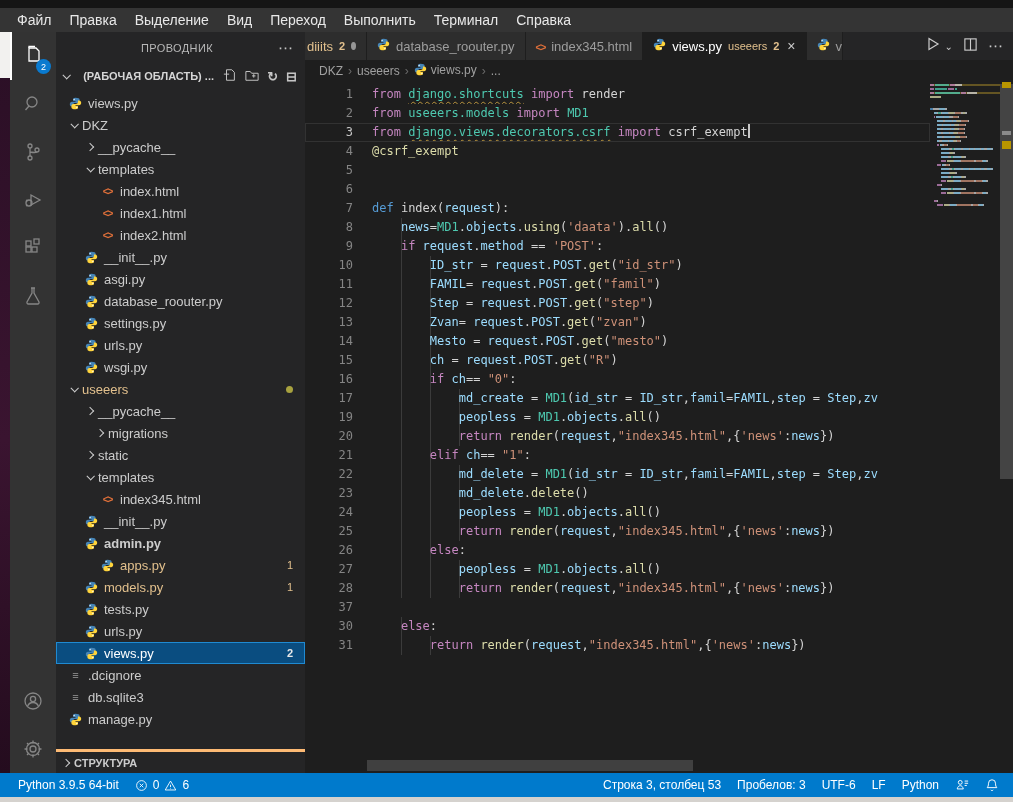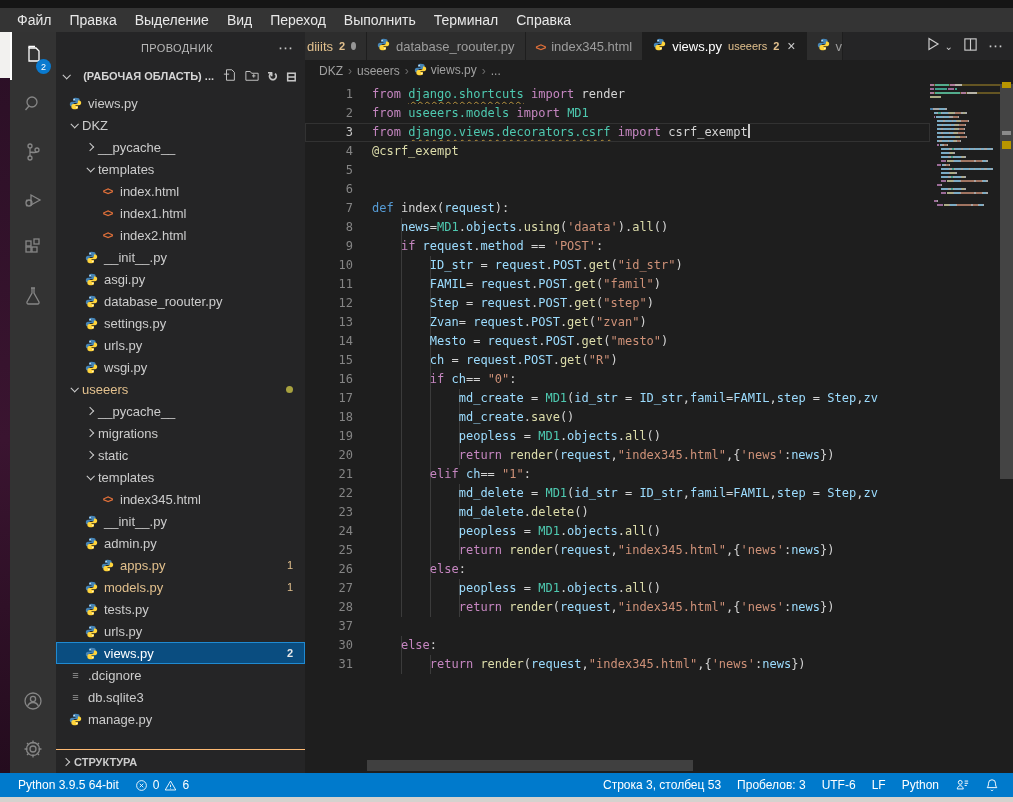--- a/index.html
+++ b/index.html
@@ -45,21 +45,21 @@
   .trow.gold .lbl { color:#e2c08d; }
   .trow.selected { background:#0a4d80; outline:1px solid #1f8ad2; outline-offset:-1px; }
   .trow.selected .lbl { color:#ffffff; }
   .trow .rbadge { position:absolute; right:12px; font-size:11px; color:#e2c08d; }
   .trow.selected .rbadge { color:#e8e8e8; font-weight:bold; }
   .trow .rdot { position:absolute; right:12px; width:7px; height:7px; border-radius:50%; background:#a8a23f; }
   .ficon { width:15px; display:inline-flex; justify-content:center; margin-right:5px; }
   .html-glyph { color:#e0703a; font-size:10px; font-weight:bold; letter-spacing:-1px; }
   .file-glyph { color:#9b9b9b; font-size:11px; }
 
-  .outline-row { height:24px; border-top:1px solid #fdba74; display:flex; align-items:center; font-weight:bold; font-size:11px; color:#cccccc; padding-left:4px; }
+  .outline-row { height:24px; border-top:3px solid #fdba74; display:flex; align-items:center; font-weight:bold; font-size:11px; color:#cccccc; padding-left:4px; }
 
   .editor { flex:1; display:flex; flex-direction:column; background:#1e1e1e; min-width:0; }
   .tabbar { height:28px; background:#252526; display:flex; position:relative; }
   .tabs { display:flex; overflow:hidden; flex:1; }
   .tab { height:28px; background:#2d2d2d; border-right:1px solid #1e1e1e; display:flex; align-items:center;
          padding:0 10px; font-size:13px; color:#9d9d9d; gap:6px; flex:none; }
   .tab.active { background:#1e1e1e; color:#ffffff; }
   .tab .desc { font-size:11px; color:#e2c08d; }
   .tab .tbadge { font-size:11px; color:#e2c08d; font-weight:bold; }
   .tab .tdot { width:8px; height:8px; border-radius:50%; background:#969696; }
@@ -319,21 +319,21 @@
           </div>
           <div class="trow gold" style="padding-left: 12px;">
             <span class="chev open"></span>
             <span class="lbl">useeers</span>
             <span class="rdot"></span>
           </div>
           <div class="trow" style="padding-left: 28px;">
             <span class="chev closed"></span>
             <span class="lbl">__pycache__</span>
           </div>
-          <div class="trow" style="padding-left: 28px;">
+          <div class="trow" style="padding-left: 28px; margin-left: 10px;">
             <span class="chev closed"></span>
             <span class="lbl">migrations</span>
           </div>
           <div class="trow" style="padding-left: 28px;">
             <span class="chev closed"></span>
             <span class="lbl">static</span>
           </div>
           <div class="trow" style="padding-left: 28px;">
             <span class="chev open"></span>
             <span class="lbl">templates</span>
@@ -348,21 +348,21 @@
             <span class="ficon">
               <svg width="13" height="13" viewBox="0 0 16 16">
                 <path fill="#4584b6" d="M8 1C4.9 1 5 2.4 5 3.2V5h3v.8H3.6C2 5.8 1 7 1 8.8c0 1.7 1 2.9 2.5 2.9H5V9.9C5 8.3 6.3 7.5 7.7 7.5h3c1.1 0 2.3-.9 2.3-2.1V3.2C13 1.9 11.5 1 8 1z"></path>
                 <path fill="#ffd43b" d="M8 15c3.1 0 3-1.4 3-2.2V11H8v-.8h4.4c1.6 0 2.6-1.2 2.6-3 0-1.7-1-2.9-2.5-2.9H11v1.8c0 1.6-1.3 2.4-2.7 2.4h-3C4.2 8.5 3 9.4 3 10.6v2.2C3 14.1 4.5 15 8 15z"></path>
                 <circle fill="#ffffff" cx="6.3" cy="3.1" r=".8"></circle>
                 <circle fill="#ffffff" cx="9.7" cy="12.9" r=".8"></circle>
               </svg>
             </span>
             <span class="lbl">__init__.py</span>
           </div>
-          <div class="trow" style="padding-left: 28px;">
+          <div class="trow" style="padding-left: 28px; font-weight: bold;">
             <span class="ficon">
               <svg width="13" height="13" viewBox="0 0 16 16">
                 <path fill="#4584b6" d="M8 1C4.9 1 5 2.4 5 3.2V5h3v.8H3.6C2 5.8 1 7 1 8.8c0 1.7 1 2.9 2.5 2.9H5V9.9C5 8.3 6.3 7.5 7.7 7.5h3c1.1 0 2.3-.9 2.3-2.1V3.2C13 1.9 11.5 1 8 1z"></path>
                 <path fill="#ffd43b" d="M8 15c3.1 0 3-1.4 3-2.2V11H8v-.8h4.4c1.6 0 2.6-1.2 2.6-3 0-1.7-1-2.9-2.5-2.9H11v1.8c0 1.6-1.3 2.4-2.7 2.4h-3C4.2 8.5 3 9.4 3 10.6v2.2C3 14.1 4.5 15 8 15z"></path>
                 <circle fill="#ffffff" cx="6.3" cy="3.1" r=".8"></circle>
                 <circle fill="#ffffff" cx="9.7" cy="12.9" r=".8"></circle>
               </svg>
             </span>
             <span class="lbl">admin.py</span>
           </div>
@@ -535,21 +535,20 @@
             <div class="cl"><span class="ln">8</span><span class="guide" style="left:95.9px"></span><span class="lt"><span class="tk-p">    </span><span class="tk-v">news</span><span class="tk-p">=</span><span class="tk-m">MD1</span><span class="tk-p">.</span><span class="tk-v">objects</span><span class="tk-p">.</span><span class="tk-f">using</span><span class="tk-p">(</span><span class="tk-s">'daata'</span><span class="tk-p">).</span><span class="tk-f">all</span><span class="tk-p">()</span></span></div>
             <div class="cl"><span class="ln">9</span><span class="guide" style="left:95.9px"></span><span class="lt"><span class="tk-p">    </span><span class="tk-k">if</span><span class="tk-p"> </span><span class="tk-v">request</span><span class="tk-p">.</span><span class="tk-v">method</span><span class="tk-p"> == </span><span class="tk-s">'POST'</span><span class="tk-p">:</span></span></div>
             <div class="cl"><span class="ln">10</span><span class="guide" style="left:95.9px"></span><span class="guide" style="left:124.8px"></span><span class="lt"><span class="tk-p">        </span><span class="tk-v">ID_str</span><span class="tk-p"> = </span><span class="tk-v">request</span><span class="tk-p">.</span><span class="tk-v">POST</span><span class="tk-p">.</span><span class="tk-f">get</span><span class="tk-p">(</span><span class="tk-s">"id_str"</span><span class="tk-p">)</span></span></div>
             <div class="cl"><span class="ln">11</span><span class="guide" style="left:95.9px"></span><span class="guide" style="left:124.8px"></span><span class="lt"><span class="tk-p">        </span><span class="tk-v">FAMIL</span><span class="tk-p">= </span><span class="tk-v">request</span><span class="tk-p">.</span><span class="tk-v">POST</span><span class="tk-p">.</span><span class="tk-f">get</span><span class="tk-p">(</span><span class="tk-s">"famil"</span><span class="tk-p">)</span></span></div>
             <div class="cl"><span class="ln">12</span><span class="guide" style="left:95.9px"></span><span class="guide" style="left:124.8px"></span><span class="lt"><span class="tk-p">        </span><span class="tk-v">Step</span><span class="tk-p"> = </span><span class="tk-v">request</span><span class="tk-p">.</span><span class="tk-v">POST</span><span class="tk-p">.</span><span class="tk-f">get</span><span class="tk-p">(</span><span class="tk-s">"step"</span><span class="tk-p">)</span></span></div>
             <div class="cl"><span class="ln">13</span><span class="guide" style="left:95.9px"></span><span class="guide" style="left:124.8px"></span><span class="lt"><span class="tk-p">        </span><span class="tk-v">Zvan</span><span class="tk-p">= </span><span class="tk-v">request</span><span class="tk-p">.</span><span class="tk-v">POST</span><span class="tk-p">.</span><span class="tk-f">get</span><span class="tk-p">(</span><span class="tk-s">"zvan"</span><span class="tk-p">)</span></span></div>
             <div class="cl"><span class="ln">14</span><span class="guide" style="left:95.9px"></span><span class="guide" style="left:124.8px"></span><span class="lt"><span class="tk-p">        </span><span class="tk-v">Mesto</span><span class="tk-p"> = </span><span class="tk-v">request</span><span class="tk-p">.</span><span class="tk-v">POST</span><span class="tk-p">.</span><span class="tk-f">get</span><span class="tk-p">(</span><span class="tk-s">"mesto"</span><span class="tk-p">)</span></span></div>
             <div class="cl"><span class="ln">15</span><span class="guide" style="left:95.9px"></span><span class="guide" style="left:124.8px"></span><span class="lt"><span class="tk-p">        </span><span class="tk-v">ch</span><span class="tk-p"> = </span><span class="tk-v">request</span><span class="tk-p">.</span><span class="tk-v">POST</span><span class="tk-p">.</span><span class="tk-f">get</span><span class="tk-p">(</span><span class="tk-s">"R"</span><span class="tk-p">)</span></span></div>
             <div class="cl"><span class="ln">16</span><span class="guide" style="left:95.9px"></span><span class="guide" style="left:124.8px"></span><span class="lt"><span class="tk-p">        </span><span class="tk-k">if</span><span class="tk-p"> </span><span class="tk-v">ch</span><span class="tk-p">== </span><span class="tk-s">"0"</span><span class="tk-p">:</span></span></div>
             <div class="cl"><span class="ln">17</span><span class="guide" style="left:95.9px"></span><span class="guide" style="left:124.8px"></span><span class="guide" style="left:153.6px"></span><span class="lt"><span class="tk-p">            </span><span class="tk-v">md_create</span><span class="tk-p"> = </span><span class="tk-m">MD1</span><span class="tk-p">(</span><span class="tk-v">id_str</span><span class="tk-p"> = </span><span class="tk-v">ID_str</span><span class="tk-p">,</span><span class="tk-v">famil</span><span class="tk-p">=</span><span class="tk-v">FAMIL</span><span class="tk-p">,</span><span class="tk-v">step</span><span class="tk-p"> = </span><span class="tk-v">Step</span><span class="tk-p">,</span><span class="tk-v">zv</span></span></div>
-            <div class="cl"><span class="ln">18</span><span class="guide" style="left:95.9px"></span><span class="guide" style="left:124.8px"></span><span class="guide" style="left:153.6px"></span><span class="lt"><span class="tk-p">            </span><span class="tk-v">md_create</span><span class="tk-p">.</span><span class="tk-f">save</span><span class="tk-p">()</span></span></div>
             <div class="cl"><span class="ln">19</span><span class="guide" style="left:95.9px"></span><span class="guide" style="left:124.8px"></span><span class="guide" style="left:153.6px"></span><span class="lt"><span class="tk-p">            </span><span class="tk-v">peopless</span><span class="tk-p"> = </span><span class="tk-m">MD1</span><span class="tk-p">.</span><span class="tk-v">objects</span><span class="tk-p">.</span><span class="tk-f">all</span><span class="tk-p">()</span></span></div>
             <div class="cl"><span class="ln">20</span><span class="guide" style="left:95.9px"></span><span class="guide" style="left:124.8px"></span><span class="guide" style="left:153.6px"></span><span class="lt"><span class="tk-p">            </span><span class="tk-k">return</span><span class="tk-p"> </span><span class="tk-f">render</span><span class="tk-p">(</span><span class="tk-v">request</span><span class="tk-p">,</span><span class="tk-s">"index345.html"</span><span class="tk-p">,{</span><span class="tk-s">'news'</span><span class="tk-p">:</span><span class="tk-v">news</span><span class="tk-p">})</span></span></div>
             <div class="cl"><span class="ln">21</span><span class="guide" style="left:95.9px"></span><span class="guide" style="left:124.8px"></span><span class="lt"><span class="tk-p">        </span><span class="tk-k">elif</span><span class="tk-p"> </span><span class="tk-v">ch</span><span class="tk-p">== </span><span class="tk-s">"1"</span><span class="tk-p">:</span></span></div>
             <div class="cl"><span class="ln">22</span><span class="guide" style="left:95.9px"></span><span class="guide" style="left:124.8px"></span><span class="guide" style="left:153.6px"></span><span class="lt"><span class="tk-p">            </span><span class="tk-v">md_delete</span><span class="tk-p"> = </span><span class="tk-m">MD1</span><span class="tk-p">(</span><span class="tk-v">id_str</span><span class="tk-p"> = </span><span class="tk-v">ID_str</span><span class="tk-p">,</span><span class="tk-v">famil</span><span class="tk-p">=</span><span class="tk-v">FAMIL</span><span class="tk-p">,</span><span class="tk-v">step</span><span class="tk-p"> = </span><span class="tk-v">Step</span><span class="tk-p">,</span><span class="tk-v">zv</span></span></div>
             <div class="cl"><span class="ln">23</span><span class="guide" style="left:95.9px"></span><span class="guide" style="left:124.8px"></span><span class="guide" style="left:153.6px"></span><span class="lt"><span class="tk-p">            </span><span class="tk-v">md_delete</span><span class="tk-p">.</span><span class="tk-f">delete</span><span class="tk-p">()</span></span></div>
             <div class="cl"><span class="ln">24</span><span class="guide" style="left:95.9px"></span><span class="guide" style="left:124.8px"></span><span class="guide" style="left:153.6px"></span><span class="lt"><span class="tk-p">            </span><span class="tk-v">peopless</span><span class="tk-p"> = </span><span class="tk-m">MD1</span><span class="tk-p">.</span><span class="tk-v">objects</span><span class="tk-p">.</span><span class="tk-f">all</span><span class="tk-p">()</span></span></div>
             <div class="cl"><span class="ln">25</span><span class="guide" style="left:95.9px"></span><span class="guide" style="left:124.8px"></span><span class="guide" style="left:153.6px"></span><span class="lt"><span class="tk-p">            </span><span class="tk-k">return</span><span class="tk-p"> </span><span class="tk-f">render</span><span class="tk-p">(</span><span class="tk-v">request</span><span class="tk-p">,</span><span class="tk-s">"index345.html"</span><span class="tk-p">,{</span><span class="tk-s">'news'</span><span class="tk-p">:</span><span class="tk-v">news</span><span class="tk-p">})</span></span></div>
             <div class="cl"><span class="ln">26</span><span class="guide" style="left:95.9px"></span><span class="guide" style="left:124.8px"></span><span class="lt"><span class="tk-p">        </span><span class="tk-k">else</span><span class="tk-p">:</span></span></div>
             <div class="cl"><span class="ln">27</span><span class="guide" style="left:95.9px"></span><span class="guide" style="left:124.8px"></span><span class="guide" style="left:153.6px"></span><span class="lt"><span class="tk-p">            </span><span class="tk-v">peopless</span><span class="tk-p"> = </span><span class="tk-m">MD1</span><span class="tk-p">.</span><span class="tk-v">objects</span><span class="tk-p">.</span><span class="tk-f">all</span><span class="tk-p">()</span></span></div>
             <div class="cl"><span class="ln">28</span><span class="guide" style="left:95.9px"></span><span class="guide" style="left:124.8px"></span><span class="guide" style="left:153.6px"></span><span class="lt"><span class="tk-p">            </span><span class="tk-k">return</span><span class="tk-p"> </span><span class="tk-f">render</span><span class="tk-p">(</span><span class="tk-v">request</span><span class="tk-p">,</span><span class="tk-s">"index345.html"</span><span class="tk-p">,{</span><span class="tk-s">'news'</span><span class="tk-p">:</span><span class="tk-v">news</span><span class="tk-p">})</span></span></div>

